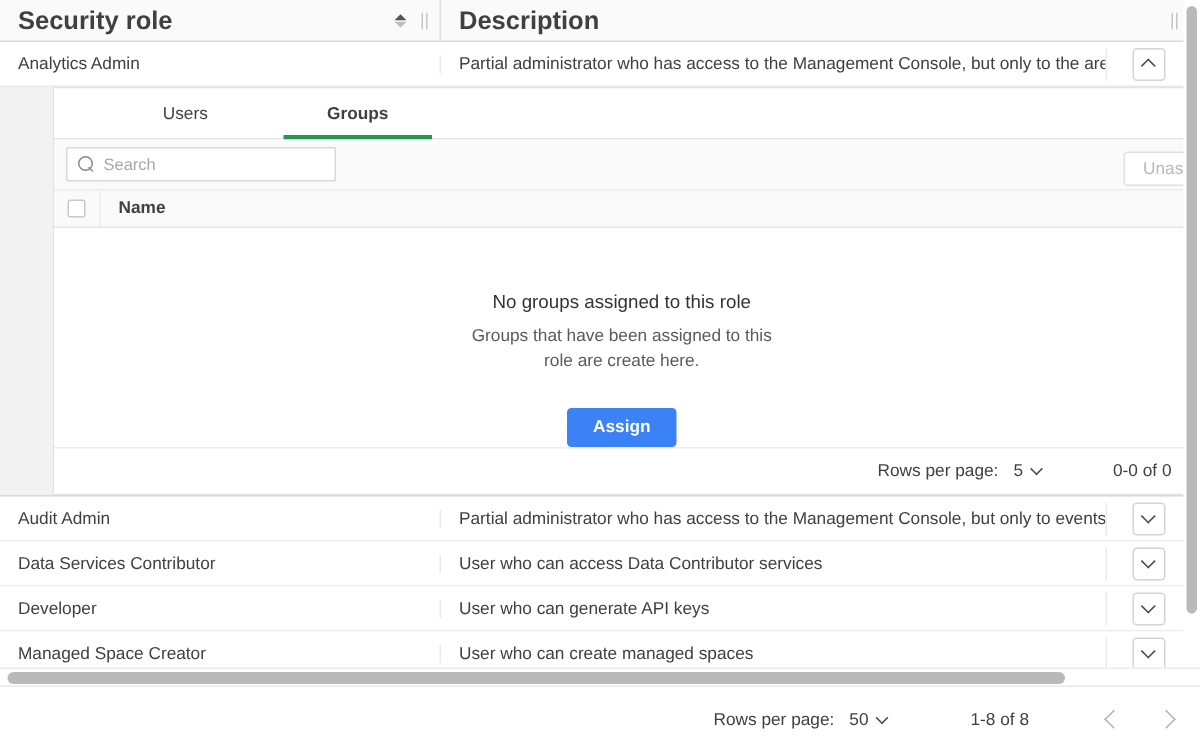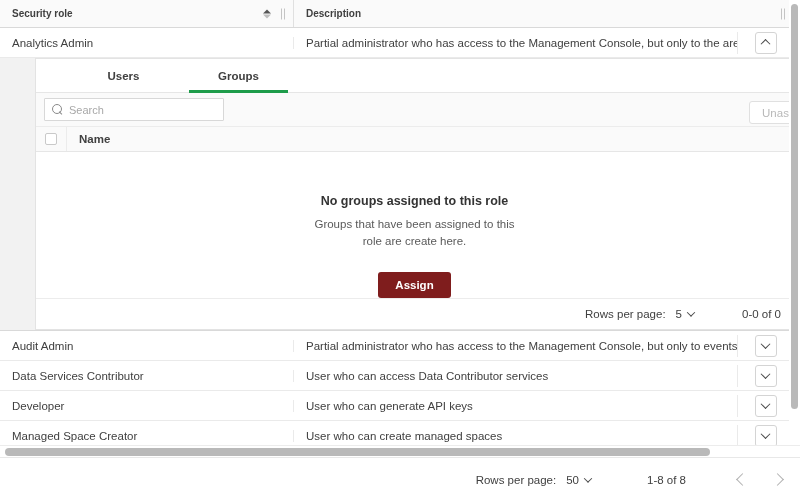--- a/index.html
+++ b/index.html
@@ -13,21 +13,21 @@
   .app { position: relative; width: 800px; height: 501px; background:#fff; }
 
   
   .outer-scroll {
     position: absolute; left:0; top:0; width:793px; height:455px;
     overflow: hidden;
   }
   .outer-head {
     display:flex; height:28px; background:#fafafa;
     border-bottom:1px solid #d9d9d9;
-    font-size:10px; font-weight:bold; color:#404040;
+    font-size:17px; font-weight:bold; color:#404040;
   }
   .oh-cell {
     display:flex; align-items:center; position:relative;
     padding:0 12px; height:100%;
   }
   .oh-role { width:294px; border-right:1px solid #e0e0e0; }
   .oh-desc { flex:1; }
   .sort-icon {
     position:absolute; right:22px; top:50%; transform:translateY(-50%);
     display:flex; flex-direction:column; gap:1px; align-items:center;
@@ -77,21 +77,20 @@
     height:272px; display:flex; flex-direction:column;
   }
   .tabs {
     display:flex; height:38px; align-items:stretch; background:#fff;
     border-bottom:1px solid #e6e6e6; padding-left:30px;
   }
   .tab {
     display:flex; align-items:center; justify-content:center;
     min-width:115px; font-size:11.5px; color:#404040; cursor:pointer;
     position:relative;
-    font-weight:bold;
   }
   .tab.active { font-weight:bold; }
   .tab.active::after {
     content:""; position:absolute; left:8px; right:8px; bottom:-1px;
     height:3px; background:#1e9c4a;
   }
   .toolbar {
     height:38px; background:#fafafa; border-bottom:1px solid #ececec;
     display:flex; align-items:center; padding:0 0 0 8px; gap:8px;
   }
@@ -123,27 +122,27 @@
   }
   .ih-check { width:31px; display:flex; align-items:center; justify-content:center;
               border-right:1px solid #ececec; }
   .ih-name  { flex:1; display:flex; align-items:center; padding-left:12px; }
   .cbx { width:12px; height:12px; border:1px solid #c9c9c9; border-radius:2px; background:#fff; }
 
   .empty {
     flex:1; display:flex; flex-direction:column; align-items:center;
     justify-content:flex-start; padding-top:42px; background:#fff;
   }
-  .empty-title { font-size:12.5px; font-weight:bold; color:#333; }
+  .empty-title { font-size:12.5px; font-weight:normal; color:#333; }
   .empty-sub {
     font-size:11.5px; color:#5a5a5a; text-align:center; line-height:17px;
     margin-top:8px; max-width:212px;
   }
   .assign-btn {
-    margin-top:22px; background:#7f1d1d; color:#fff; border:none; border-radius:3px;
+    margin-top:22px; background:#3b82f6; color:#fff; border:none; border-radius:3px;
     height:26px; padding:6px 17px; font-size:11.5px; font-weight:bold; cursor:pointer;
     font-family:"Liberation Sans", sans-serif;
   }
   .inner-foot {
     height:34px; border-top:1px solid #ececec; background:#fff;
     display:flex; align-items:center; justify-content:flex-end;
     font-size:11.5px; color:#404040; padding-right:12px; gap:0;
   }
   .rpp-label { margin-right:10px; }
   .rpp-select { display:flex; align-items:center; gap:6px; cursor:pointer; }

